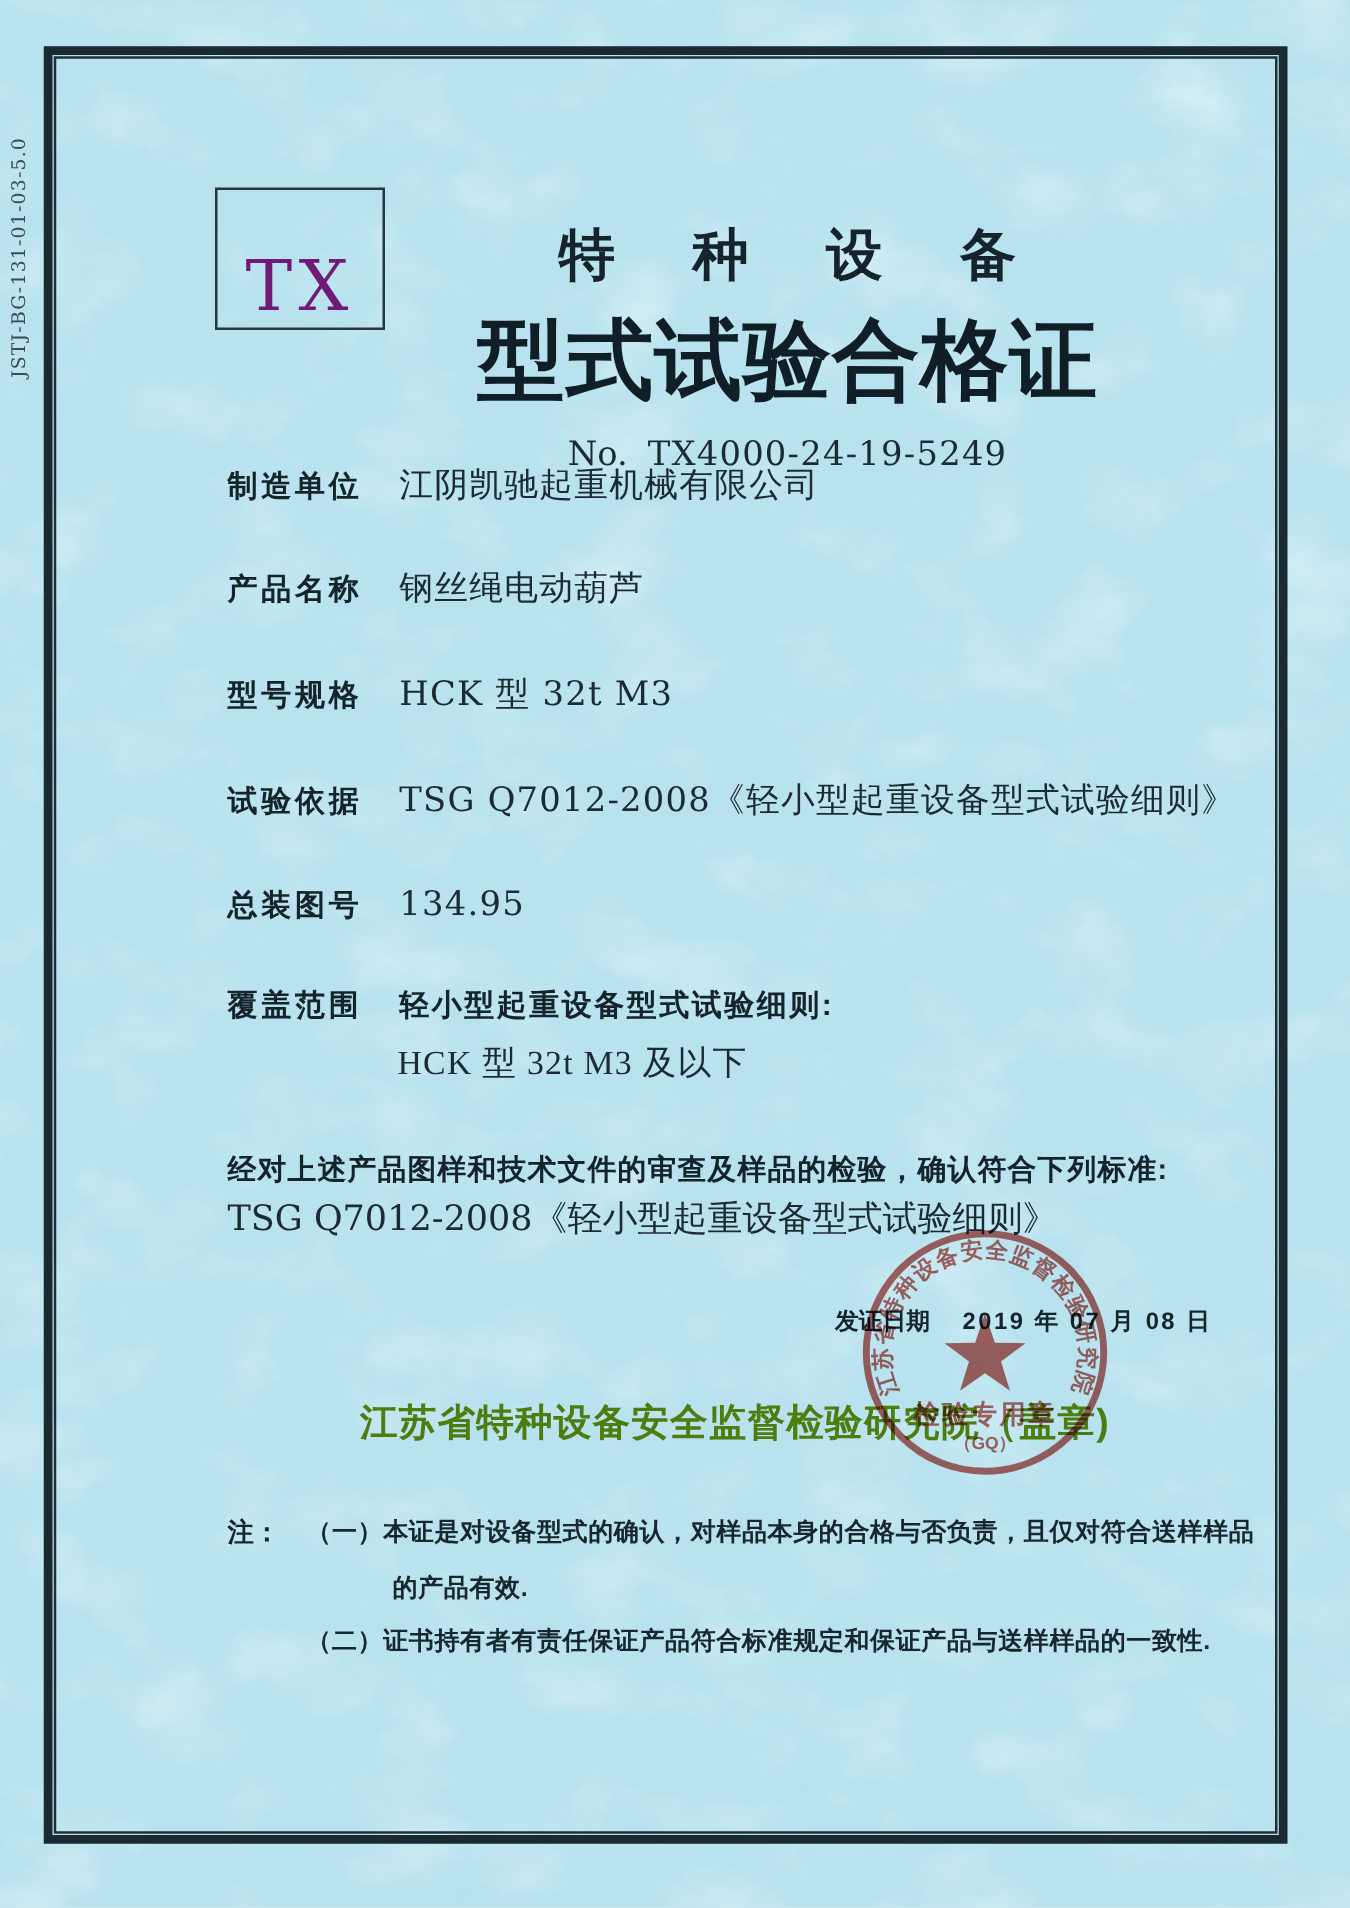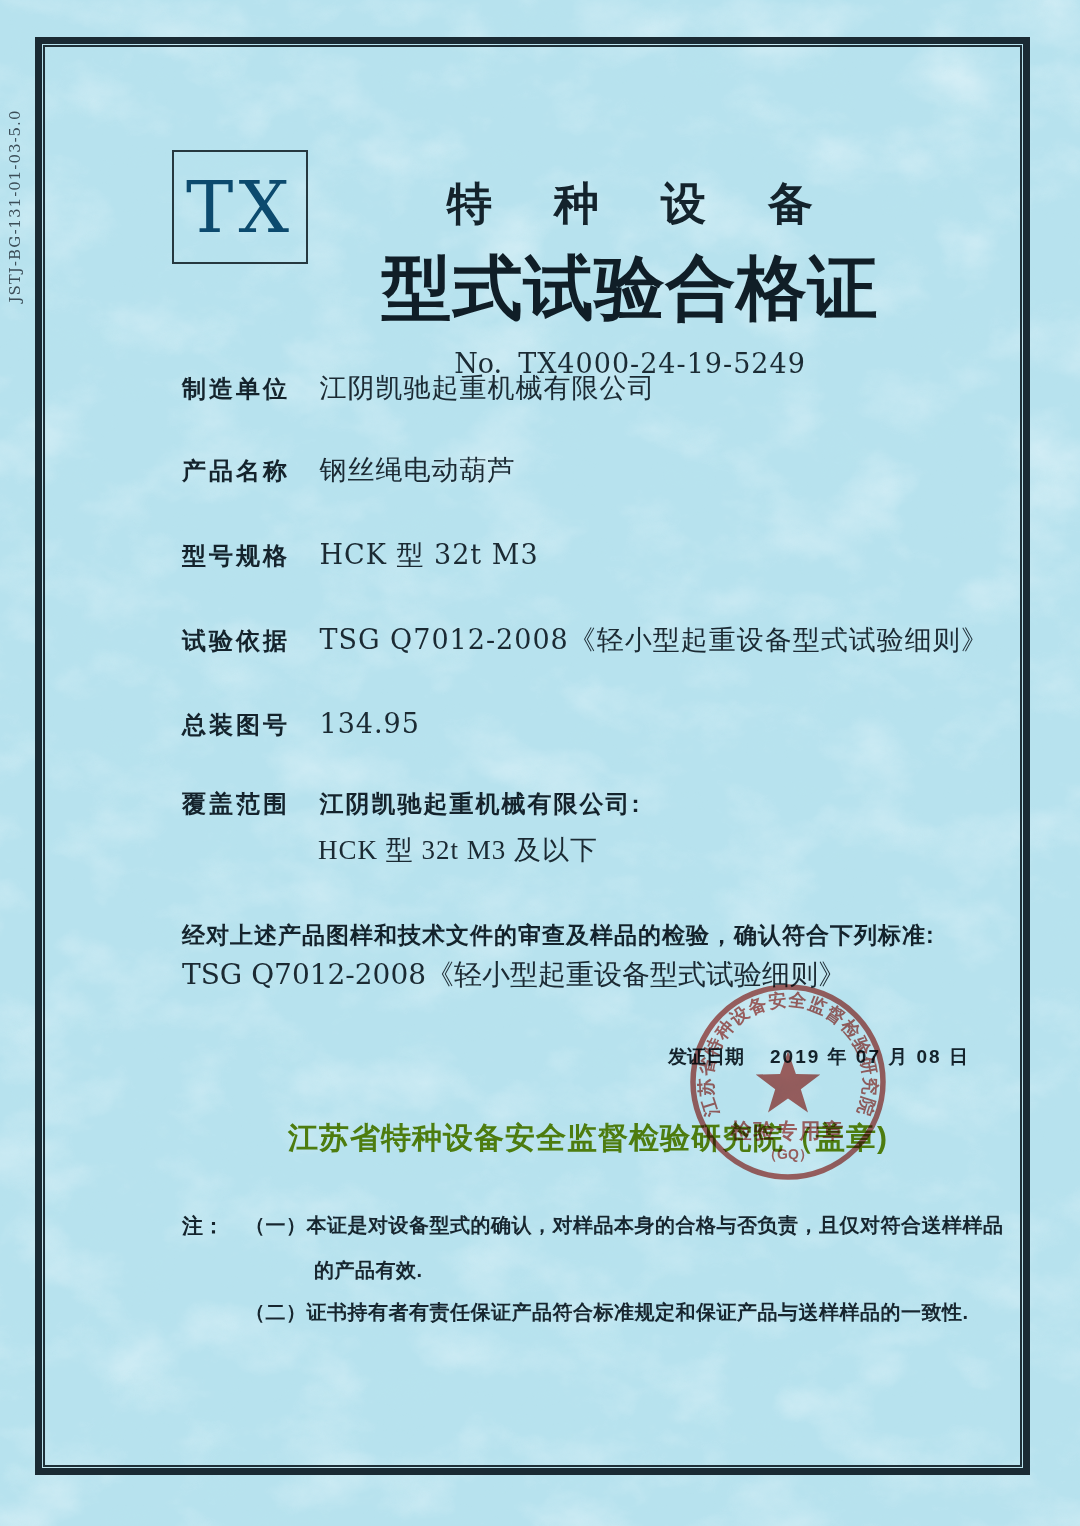--- a/index.html
+++ b/index.html
@@ -32,23 +32,23 @@
     transform:rotate(-90deg); transform-origin:0 0;
     font-family:"DejaVu Serif", serif;
     font-size:15px; letter-spacing:1px; color:#3b4d57;
     text-align:center; white-space:nowrap;
   }
 
   
   .tx-box {
     position:absolute; left:172px; top:150px; width:136px; height:114px;
     border:2px solid #26383f;
-    display:flex; align-items:center; justify-content:center;
-    font-family:"DejaVu Serif","Liberation Serif",serif;
-    font-size:71px; color:#0c4a6e; letter-spacing:5px;
+    display:flex; align-items:flex-end; justify-content:center;
+    font-family:"DejaVu Serif","Liberation Serif",serif;
+    font-size:56px; color:#701a75; letter-spacing:5px;
   }
 
   
   .header { position:absolute; left:330px; top:174px; width:600px; text-align:center; }
   .title-top {
     display:inline-block;
     font-weight:bold; font-size:45px; color:#14232c;
     letter-spacing:62px; margin-right:-62px; white-space:nowrap;
   }
   .title-main {
@@ -176,21 +176,21 @@
     <span class="fvalue">TSG Q7012-2008《轻小型起重设备型式试验细则》</span>
   </div>
 
   <div class="field r5">
     <span class="flabel">总装图号</span>
     <span class="fvalue">134.95</span>
   </div>
 
   <div class="field r6">
     <span class="flabel">覆盖范围</span>
-    <span class="fvalue bold-sans">江阴凯驰起重机械有限公司:</span>
+    <span class="fvalue bold-sans">轻小型起重设备型式试验细则:</span>
   </div>
   <div class="cover-line2">HCK 型 32t M3  及以下</div>
 
   <div class="confirm-1">经对上述产品图样和技术文件的审查及样品的检验，确认符合下列标准:</div>
   <div class="confirm-2">TSG Q7012-2008《轻小型起重设备型式试验细则》</div>
 
   <div class="issue-date">
     <span>发证日期</span><span class="dval">2019 年 07 月 08 日</span>
   </div>
 

